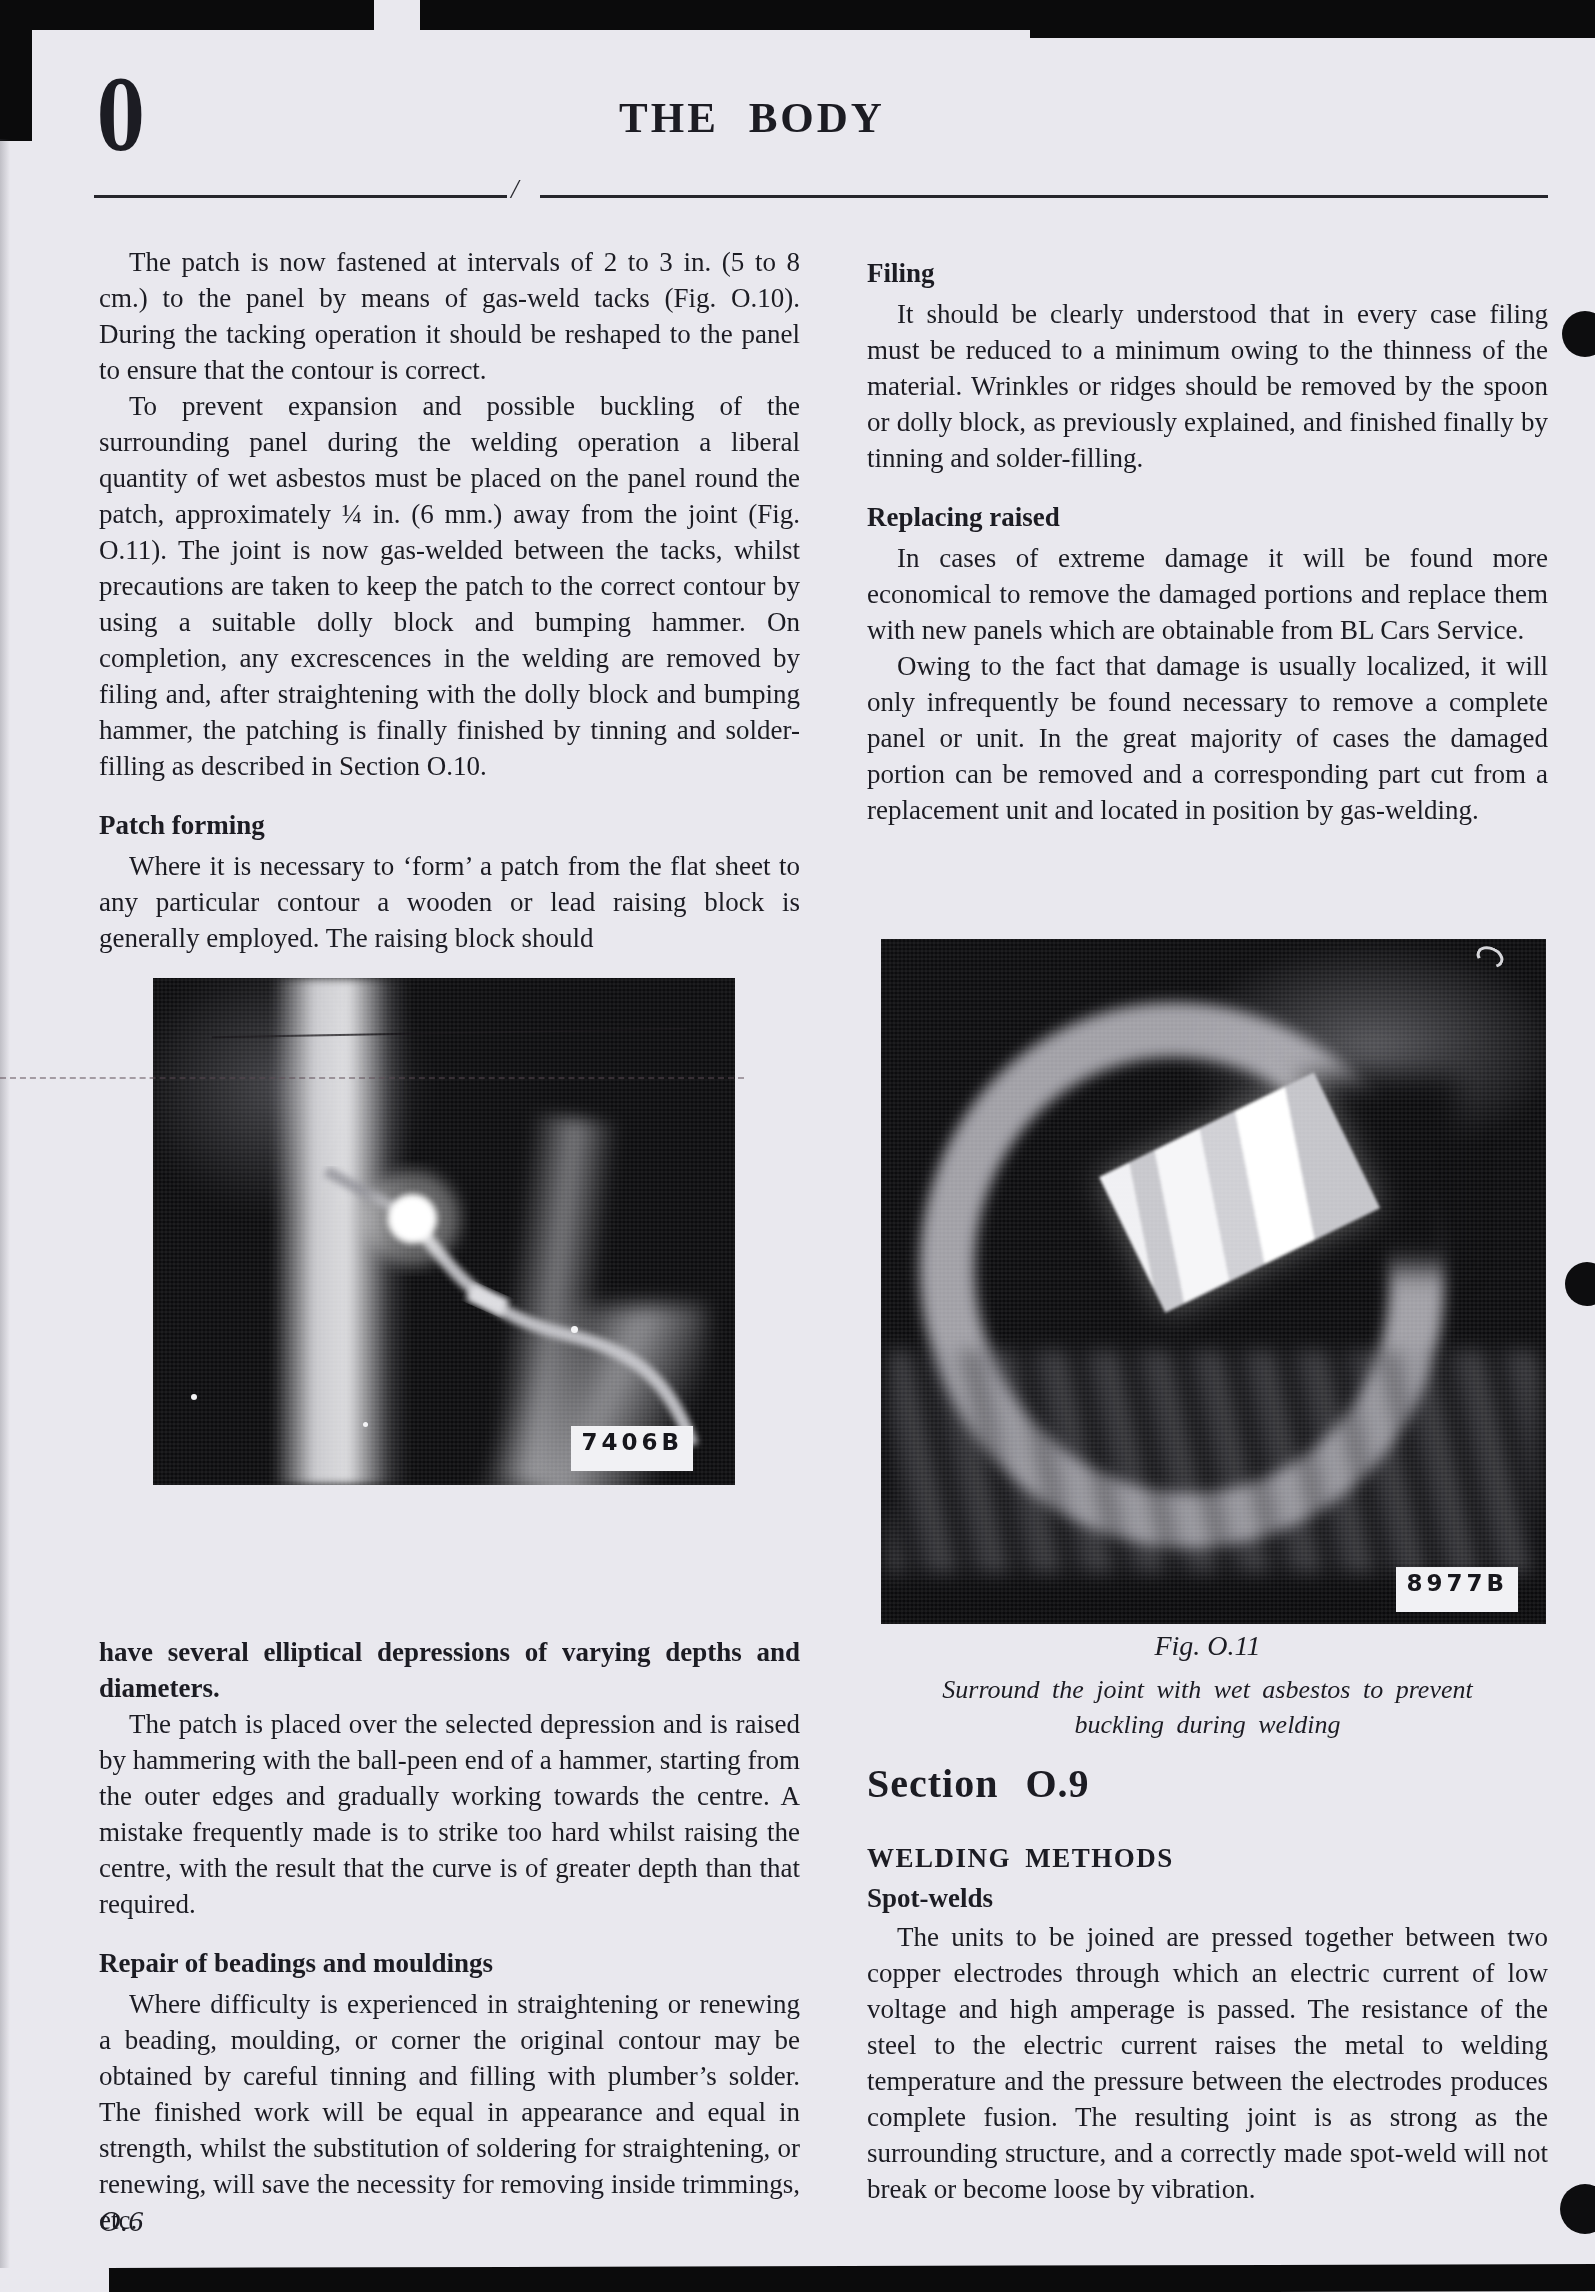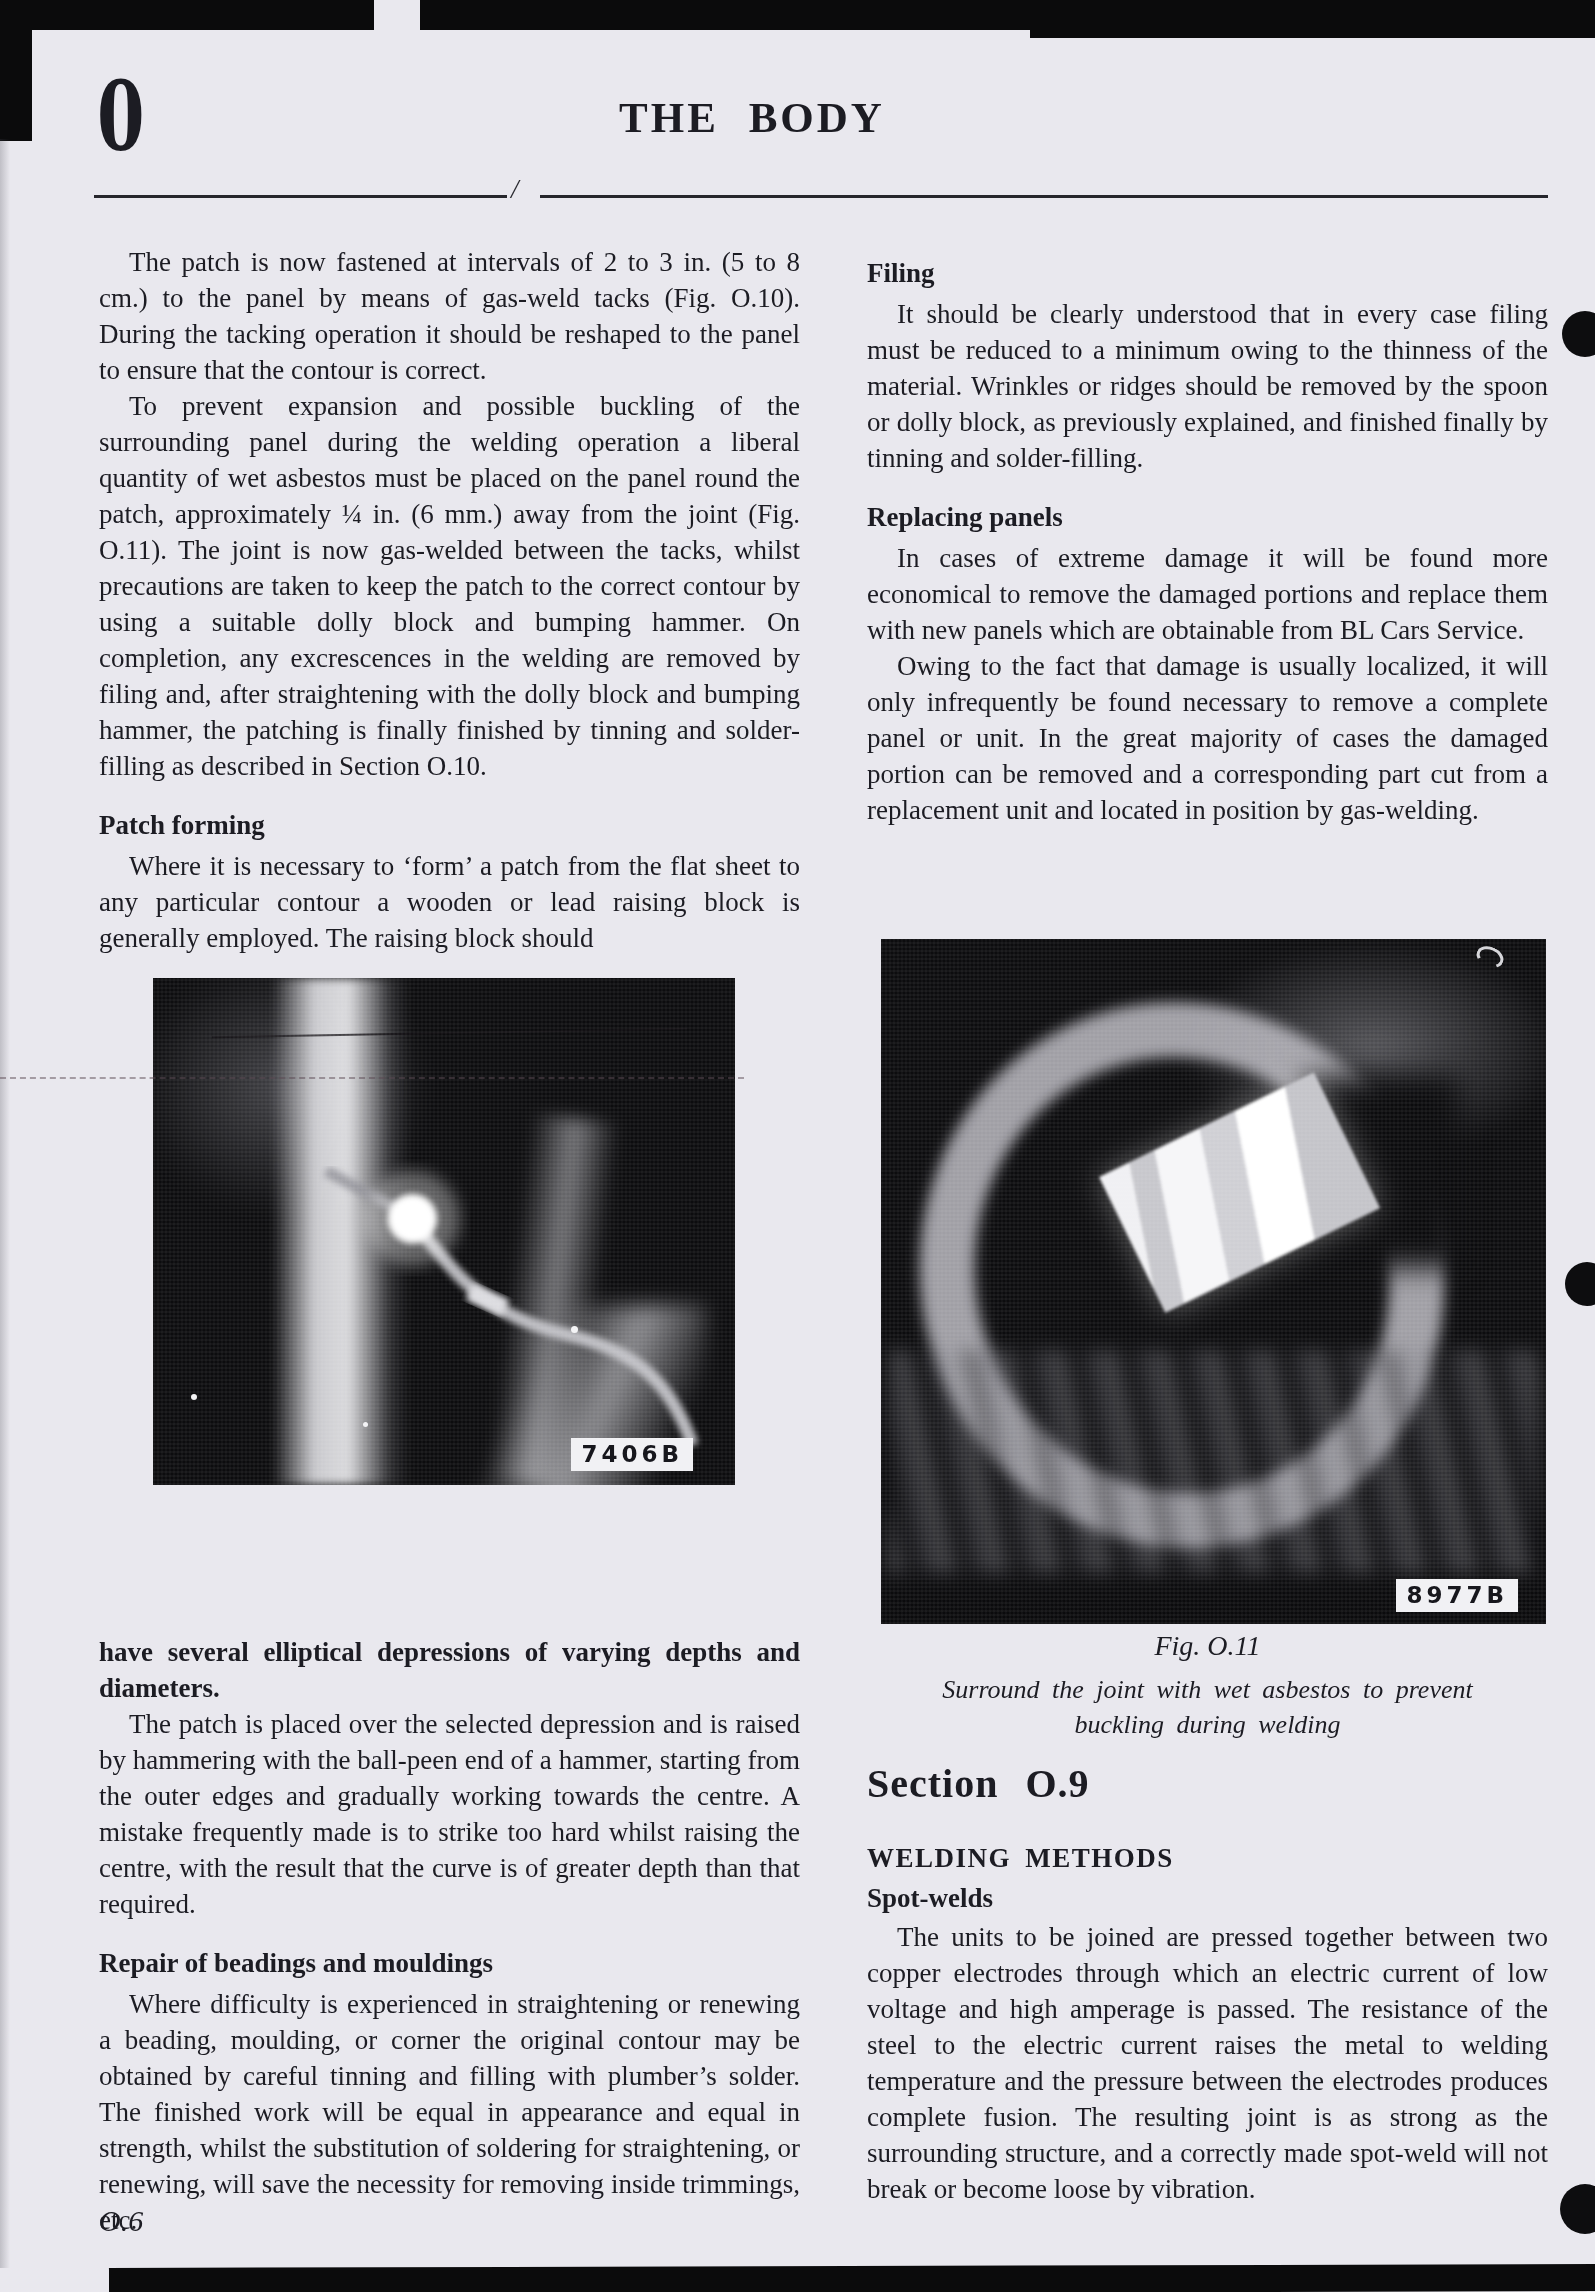--- a/index.html
+++ b/index.html
@@ -49,21 +49,21 @@
   .spot-head{position:absolute;left:867px;top:1883px;font-size:27px;font-weight:bold;}
   .pagenum{position:absolute;left:99px;top:2204px;font-size:30px;font-style:italic;}
   
   .photo{position:absolute;background:#0c0c0e;overflow:hidden;}
   .fig10{left:153px;top:978px;width:582px;height:507px;}
   .fig11{left:881px;top:939px;width:665px;height:685px;}
   .halftone{position:absolute;inset:0;
     background:repeating-linear-gradient(0deg,rgba(255,255,255,.045) 0 2px,transparent 2px 4px),
                repeating-linear-gradient(90deg,rgba(255,255,255,.03) 0 2px,transparent 2px 4px);}
   .photo-chip{position:absolute;background:#f1f1f4;color:#17171d;font-weight:bold;
-    font-size:23px;letter-spacing:4px;padding:3px 10px 4px 10px;font-family:"DejaVu Sans",sans-serif;}
+    font-size:23px;letter-spacing:4px;padding:3px 10px 16px 10px;font-family:"DejaVu Sans",sans-serif;}
   .fig10 .photo-chip{right:42px;bottom:14px;}
   .fig11 .photo-chip{right:28px;bottom:12px;}
   
   .f10-band1{position:absolute;left:119px;top:0;width:139px;height:507px;filter:blur(5px);opacity:.92;
     background:linear-gradient(90deg,transparent,#d9d9dd 30%,#ececef 55%,rgba(120,120,126,.3) 85%,transparent);}
   .f10-band2{position:absolute;left:356px;top:139px;width:89px;height:368px;filter:blur(8px);opacity:.55;
     background:linear-gradient(90deg,transparent,#c9c9ce 50%,transparent);transform:rotate(7deg);}
   .f10-mottle{position:absolute;left:-20px;top:-20px;width:297px;height:257px;filter:blur(14px);opacity:.5;
     background:radial-gradient(closest-side,rgba(150,150,158,.8),transparent);}
   .f10-diag{position:absolute;left:297px;top:327px;width:257px;height:228px;filter:blur(10px);opacity:.65;
@@ -153,21 +153,21 @@
   <div class="col left-bottom">
     <p style="text-indent:0;font-weight:bold;">have several elliptical depressions of varying depths and diameters.</p>
     <p>The patch is placed over the selected depression and is raised by hammering with the ball-peen end of a hammer, starting from the outer edges and gradually working towards the centre. A mistake frequently made is to strike too hard whilst raising the centre, with the result that the curve is of greater depth than that required.</p>
     <h3>Repair of beadings and mouldings</h3>
     <p>Where difficulty is experienced in straightening or renewing a beading, moulding, or corner the original contour may be obtained by careful tinning and filling with plumber’s solder. The finished work will be equal in appearance and equal in strength, whilst the substitution of soldering for straightening, or renewing, will save the necessity for removing inside trimmings, etc.</p>
   </div>
 
   <div class="col right-top">
     <h3 class="first">Filing</h3>
     <p>It should be clearly understood that in every case filing must be reduced to a minimum owing to the thinness of the material. Wrinkles or ridges should be removed by the spoon or dolly block, as previously explained, and finished finally by tinning and solder-filling.</p>
-    <h3>Replacing panels</h3>
+    <h3>Replacing raised</h3>
     <p>In cases of extreme damage it will be found more economical to remove the damaged portions and replace them with new panels which are obtainable from BL Cars Service.</p>
     <p>Owing to the fact that damage is usually localized, it will only infrequently be found necessary to remove a complete panel or unit. In the great majority of cases the damaged portion can be removed and a corresponding part cut from a replacement unit and located in position by gas-welding.</p>
   </div>
 
   <div class="photo fig11">
     <div class="f11-topgray"></div>
     <div class="f11-ring"></div>
     <div class="f11-gap"></div>
     <div class="f11-patch"></div>
     <div class="f11-mottle"></div>

